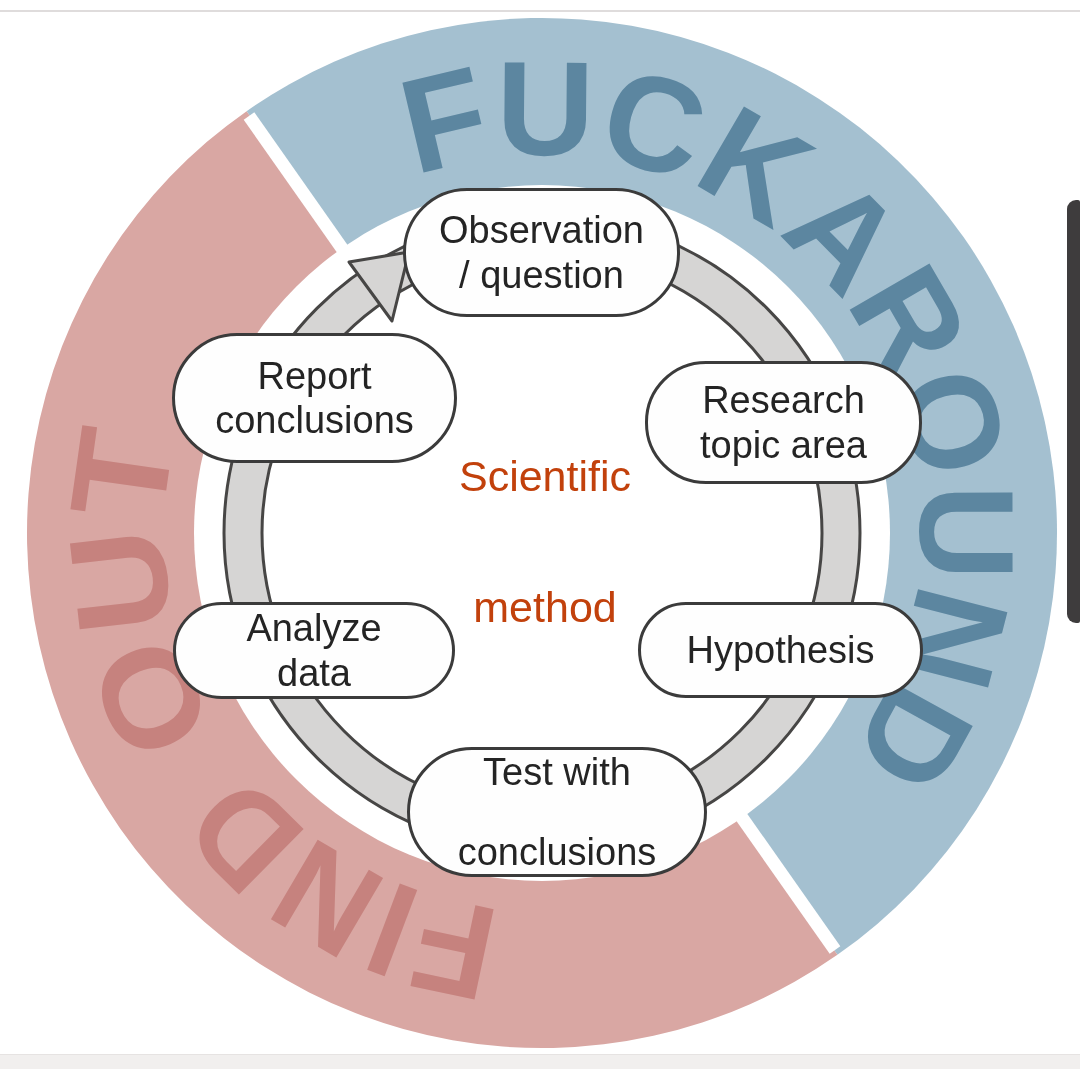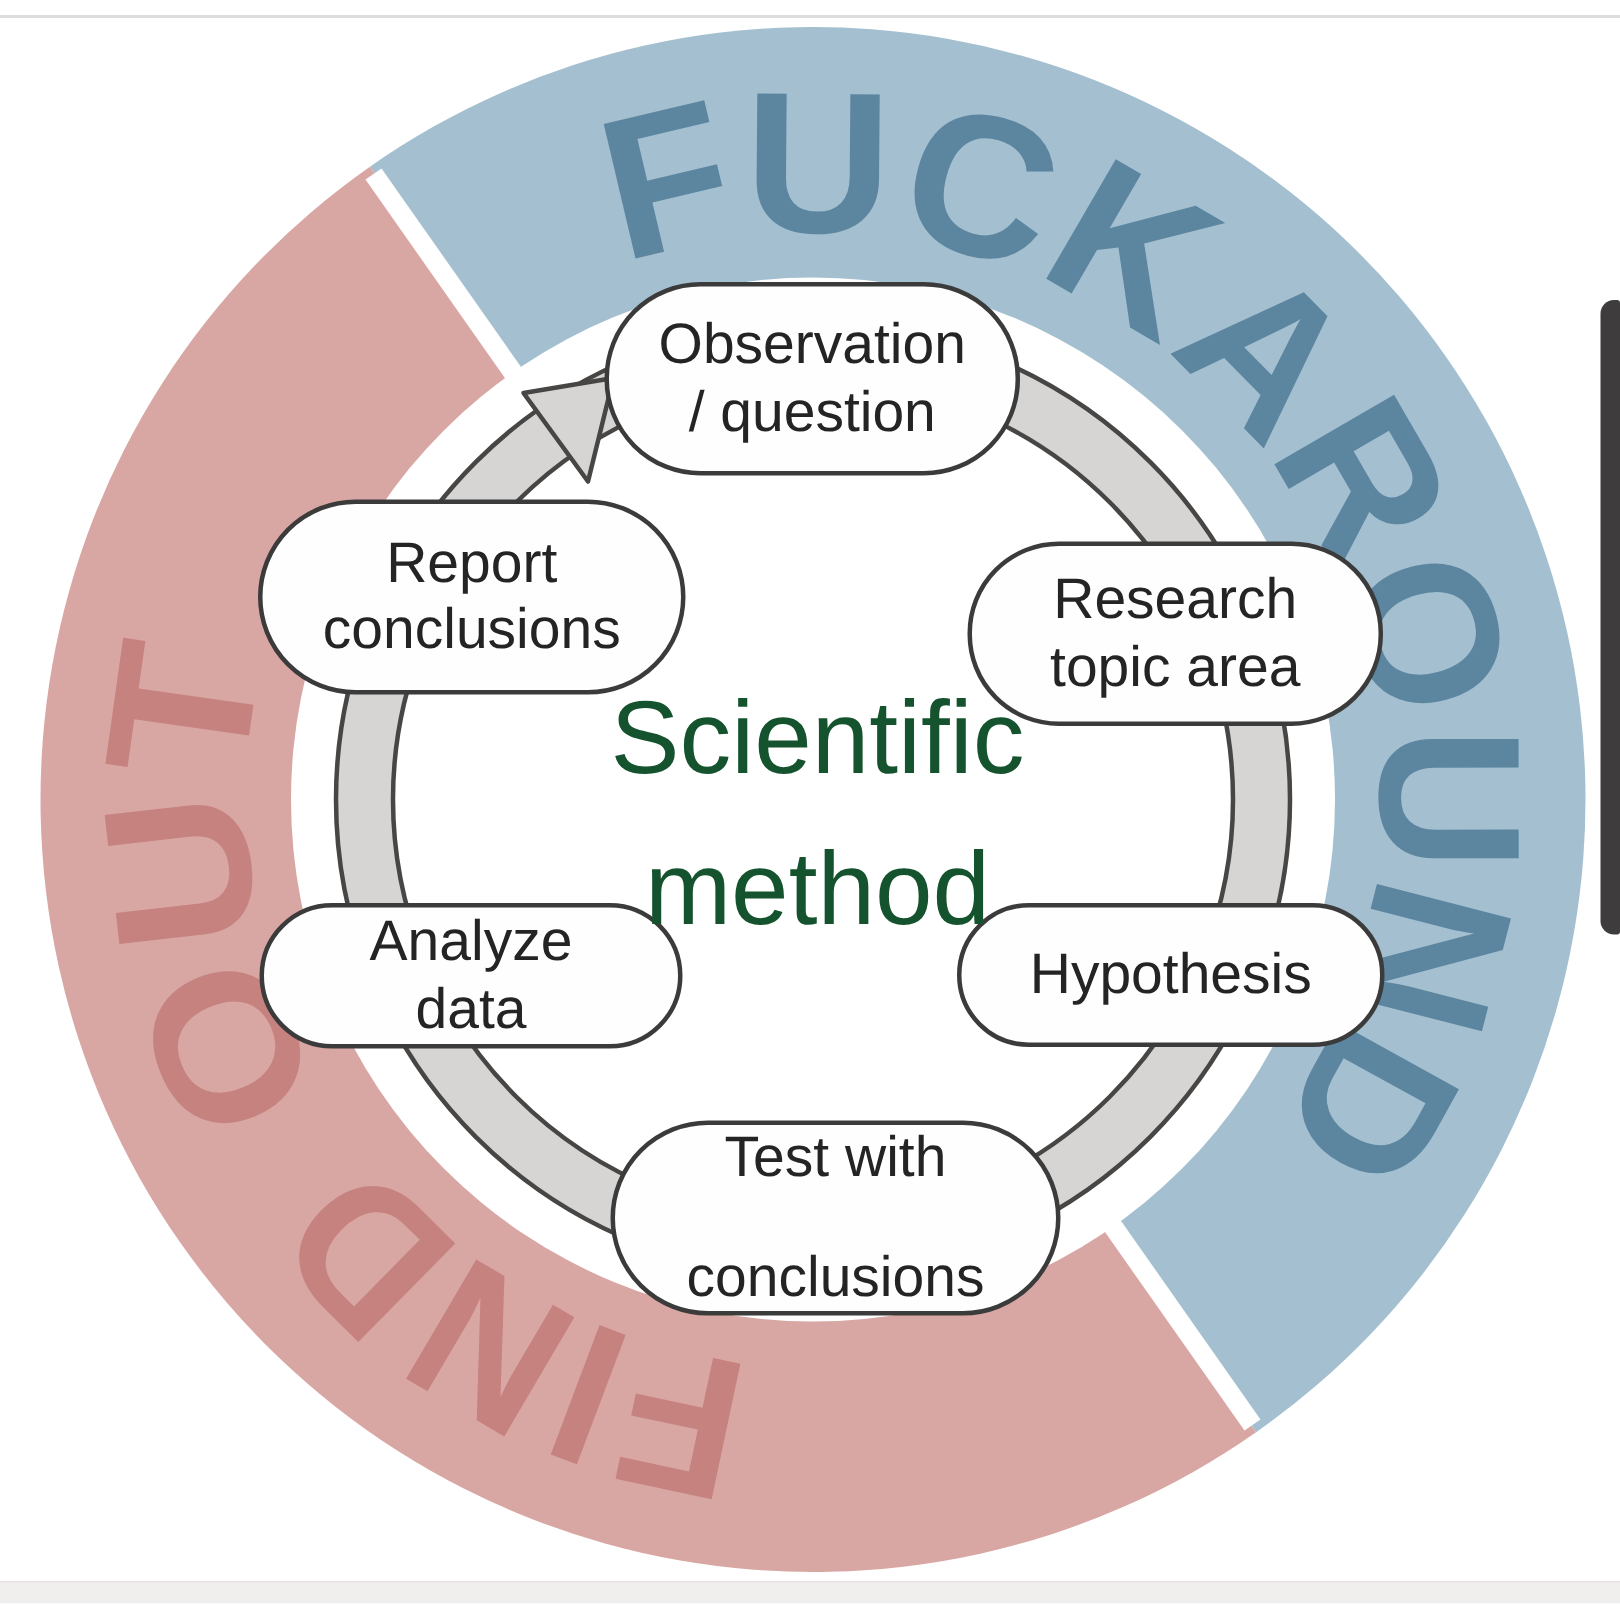--- a/index.html
+++ b/index.html
@@ -22,21 +22,21 @@
   }
   .bubble{
     position:absolute;display:flex;flex-direction:column;justify-content:center;
     align-items:center;background:#fefefe;border:3px solid #3b3b3b;
     box-sizing:border-box;text-align:center;color:#242424;
     font-size:38px;line-height:1.16;
   }
   .center-label{
     position:absolute;left:340px;top:452px;width:410px;height:180px;
     display:flex;flex-direction:column;justify-content:space-between;
-    align-items:center;text-align:center;color:#14532d;font-size:69px;
+    align-items:center;text-align:center;color:#c2410c;font-size:43px;
   }
   .curved-word{
     font-family:"Liberation Sans","DejaVu Sans",sans-serif;
     font-weight:700;font-size:134px;
   }
   .curved-blue{fill:#5c86a0;}
   .curved-pink{fill:#c6827e;}
 </style>
 </head>
 <body>

